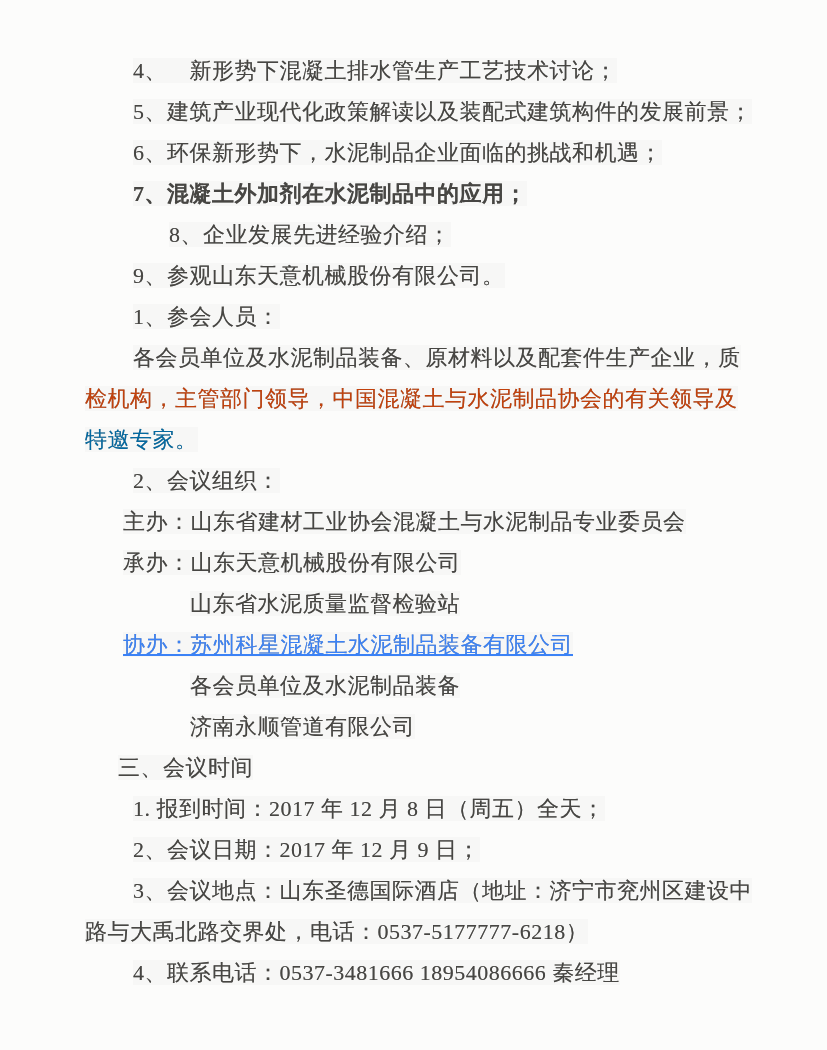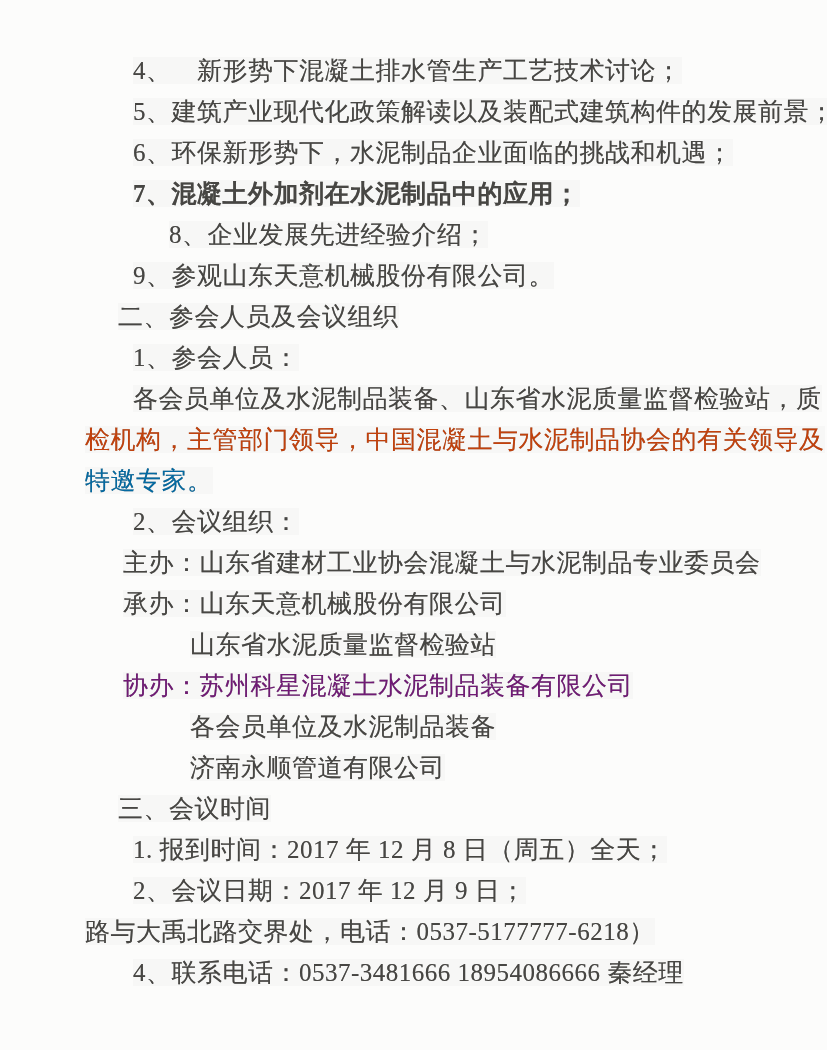--- a/index.html
+++ b/index.html
@@ -20,21 +20,21 @@
     background: #fcfcfb;
     box-sizing: border-box;
     padding-top: 50px;
     padding-left: 85px;
     padding-right: 60px;
   }
   .line {
     display: block;
     height: 41px;
     line-height: 41px;
-    font-size: 25px;
+    font-size: 22px;
     color: #474643;
     letter-spacing: 0.5px;
     white-space: pre;
     text-shadow: 0 0 0.6px rgba(70,70,68,0.55);
   }
   .line > span {
     background: rgba(150,150,150,0.05);
   }
   
   .indent-flush     { padding-left: 0; }
@@ -47,31 +47,31 @@
 <body style="background: rgb(252, 252, 251);">
 
 <div class="page" style="background: rgb(252, 252, 251);">
   <div id="document-content">
       <div class="line indent-item"><span style="color: rgb(71, 70, 67);">4、　新形势下混凝土排水管生产工艺技术讨论；</span></div>
       <div class="line indent-item"><span style="color: rgb(71, 70, 67);">5、建筑产业现代化政策解读以及装配式建筑构件的发展前景；</span></div>
       <div class="line indent-item"><span style="color: rgb(71, 70, 67);">6、环保新形势下，水泥制品企业面临的挑战和机遇；</span></div>
       <div class="line indent-item"><span style="color: rgb(71, 70, 67); font-weight: bold;">7、混凝土外加剂在水泥制品中的应用；</span></div>
       <div class="line indent-item"><span style="color: rgb(71, 70, 67); margin-left: 36px;">8、企业发展先进经验介绍；</span></div>
       <div class="line indent-item"><span style="color: rgb(71, 70, 67);">9、参观山东天意机械股份有限公司。</span></div>
-      <div class="line indent-heading"><span style="color: rgb(71, 70, 67);">二、参会人员及会议组织</span></div>
       <div class="line indent-item"><span style="color: rgb(71, 70, 67);">1、参会人员：</span></div>
-      <div class="line indent-item"><span style="color: rgb(71, 70, 67);">各会员单位及水泥制品装备、山东省水泥质量监督检验站，质</span></div>
+      <div class="line indent-item"><span style="color: rgb(71, 70, 67);">各会员单位及水泥制品装备、原材料以及配套件生产企业，质</span></div>
       <div class="line indent-flush"><span style="color: #c2410c;">检机构，主管部门领导，中国混凝土与水泥制品协会的有关领导及</span></div>
       <div class="line indent-flush"><span style="color: #0369a1;">特邀专家。</span></div>
       <div class="line indent-item"><span style="color: rgb(71, 70, 67);">2、会议组织：</span></div>
       <div class="line indent-organizer"><span style="color: rgb(71, 70, 67);">主办：山东省建材工业协会混凝土与水泥制品专业委员会</span></div>
       <div class="line indent-organizer"><span style="color: rgb(71, 70, 67);">承办：山东天意机械股份有限公司</span></div>
       <div class="line indent-orgcont"><span style="color: rgb(71, 70, 67);">山东省水泥质量监督检验站</span></div>
-      <div class="line indent-organizer"><span style="color: #701a75;">协办：苏州科星混凝土水泥制品装备有限公司</span></div>
+      <div class="line indent-organizer"><span style="color: #3b82f6; text-decoration: underline;">协办：苏州科星混凝土水泥制品装备有限公司</span></div>
       <div class="line indent-orgcont"><span style="color: rgb(71, 70, 67);">各会员单位及水泥制品装备</span></div>
       <div class="line indent-orgcont"><span style="color: rgb(71, 70, 67);">济南永顺管道有限公司</span></div>
       <div class="line indent-heading"><span style="color: rgb(71, 70, 67);">三、会议时间</span></div>
       <div class="line indent-item"><span style="color: rgb(71, 70, 67); text-align: right;">1. 报到时间：2017 年 12 月 8 日（周五）全天；</span></div>
       <div class="line indent-item"><span style="color: rgb(71, 70, 67);">2、会议日期：2017 年 12 月 9 日；</span></div>
+      <div class="line indent-item"><span style="color: rgb(71, 70, 67);">3、会议地点：山东圣德国际酒店（地址：济宁市兖州区建设中</span></div>
       <div class="line indent-flush"><span style="color: rgb(71, 70, 67);">路与大禹北路交界处，电话：0537-5177777-6218）</span></div>
       <div class="line indent-item"><span style="color: rgb(71, 70, 67);">4、联系电话：0537-3481666 18954086666 秦经理</span></div>
     </div>
 </div>
 
 </body></html>

